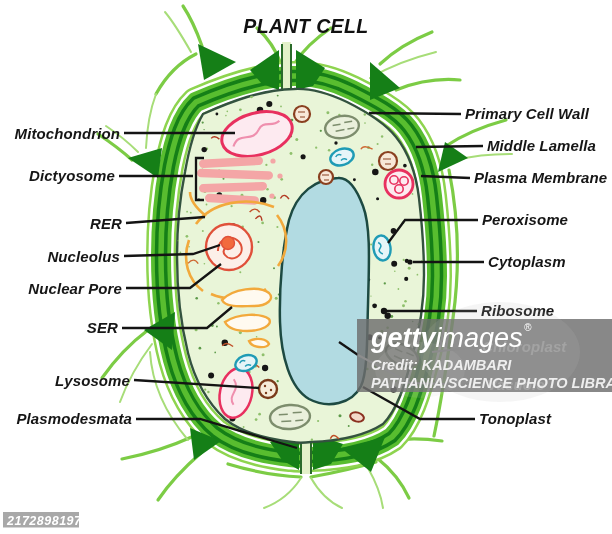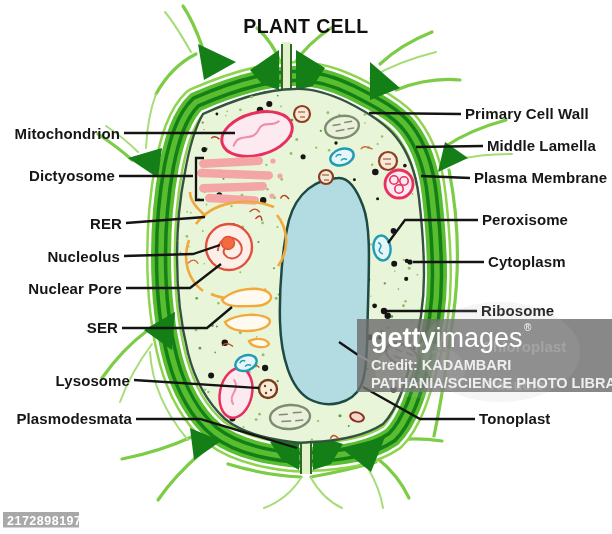--- a/index.html
+++ b/index.html
@@ -1,17 +1,17 @@
 <!DOCTYPE html>
 <html><head>
 <meta charset="utf-8">
 <style>
   html,body{margin:0;padding:0;background:#fff;}
   .stage{position:relative;width:612px;height:534px;overflow:hidden;background:#ffffff;
-         font-family:"Liberation Sans",sans-serif;}
+         font-family:"Liberation Sans",sans-serif;font-style:italic;}
   svg{display:block;}
   text{font-family:"Liberation Sans",sans-serif;}
   .lbl{font-size:15px;font-weight:700;fill:#161616;letter-spacing:.1px;}
   .lbl-gray{font-size:15px;font-weight:700;fill:#a3a3a3;letter-spacing:.1px;}
   .title-txt{font-size:19.5px;font-weight:700;fill:#111;letter-spacing:.4px;}
   .leader{stroke:#141414;stroke-width:2.3;fill:none;}
   .leader-gray{stroke:#8d8d8d;stroke-width:2;fill:none;}
   .wm-logo-b{font-size:27px;font-weight:700;fill:#ffffff;}
   .wm-logo-l{font-size:27px;font-weight:400;fill:#ffffff;}
   .wm-reg{font-size:10px;fill:#ffffff;}

